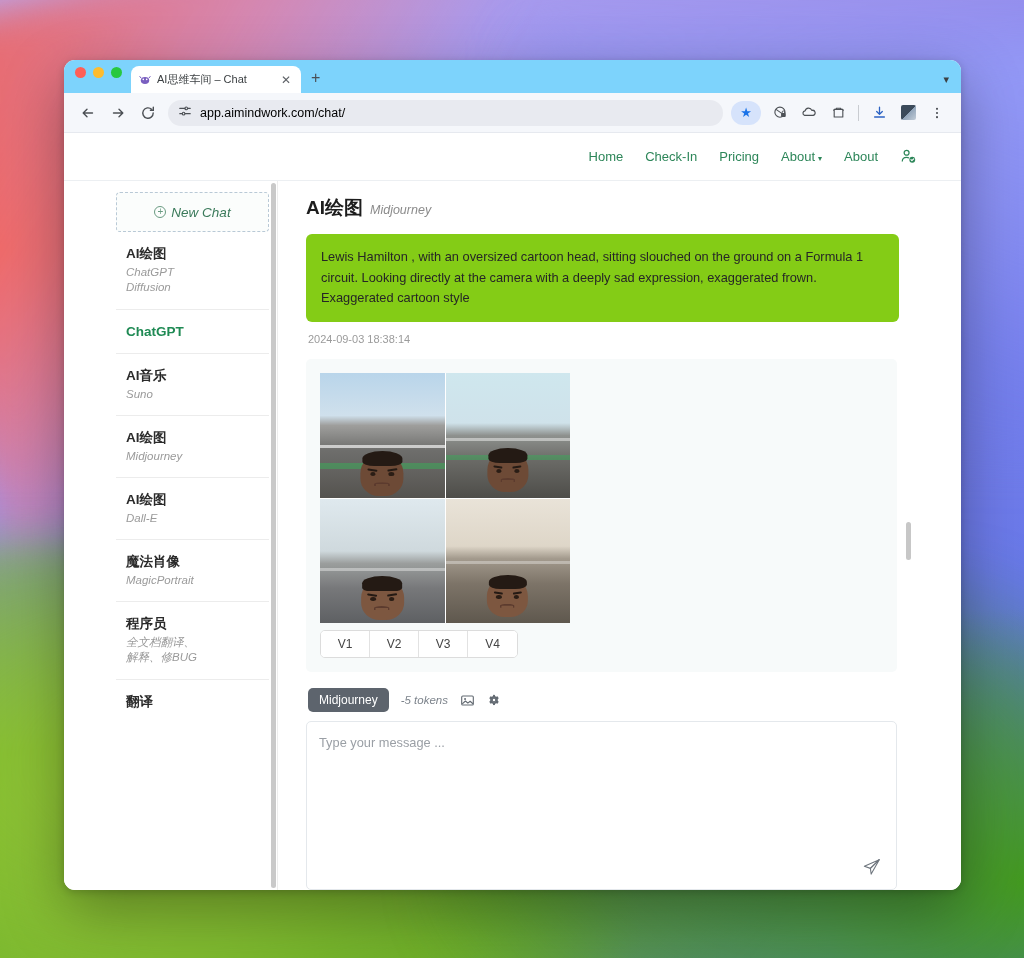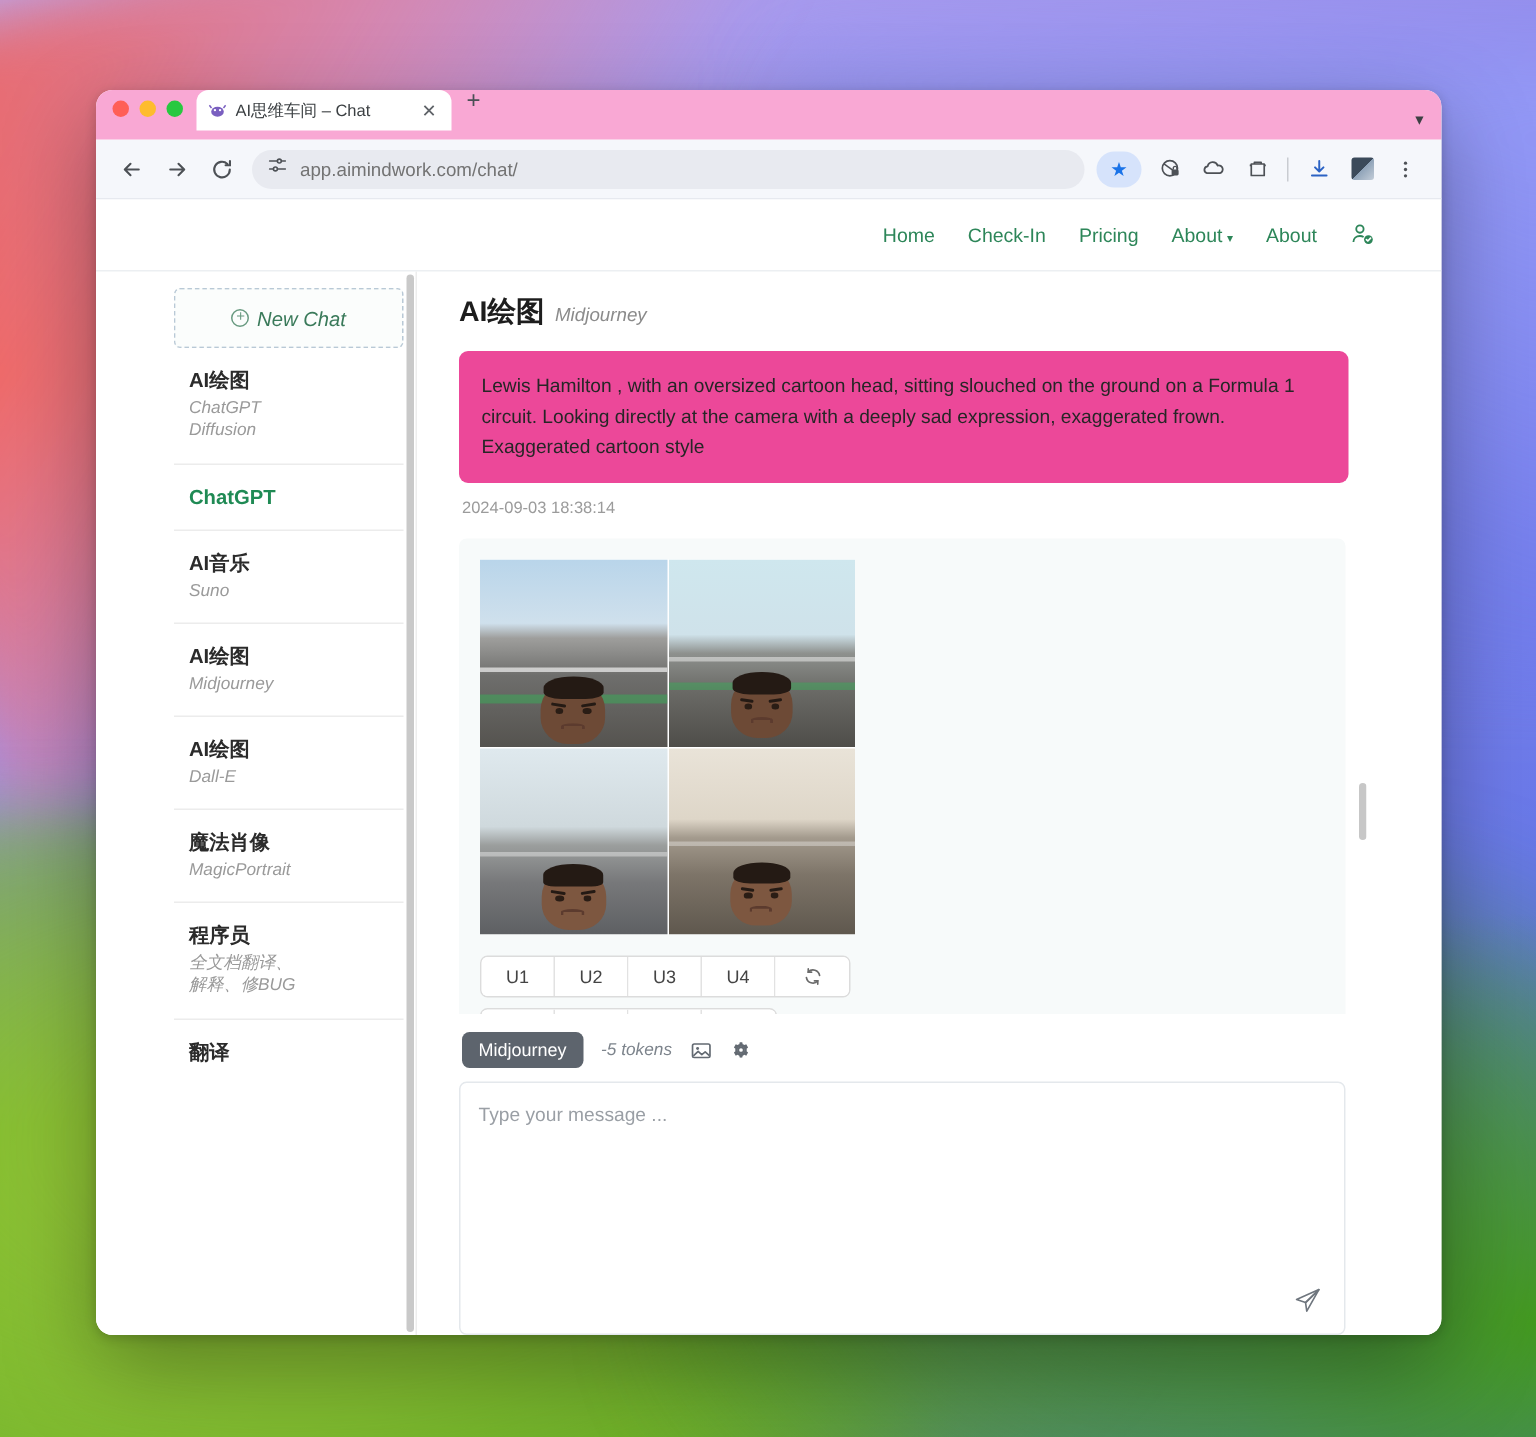--- a/index.html
+++ b/index.html
@@ -49,22 +49,23 @@
     border-radius: 11px;
     background: #ffffff;
     box-shadow: 0 22px 60px rgba(0,0,0,0.34), 0 2px 8px rgba(0,0,0,0.18);
     overflow: hidden;
     display: flex;
     flex-direction: column;
   }
   
   .tabstrip {
     height: 33px;
-    background: #f9a8d4;
-    display: flex;
+    background: #7dd3fc;
+    display: flex;
+    align-items: flex-end;
     padding-left: 11px;
     position: relative;
     flex: none;
   }
   .traffic { display: flex; align-items: center; gap: 7px; height: 33px; padding-bottom: 9px; }
   .dot { width: 11px; height: 11px; border-radius: 50%; }
   .dot.red { background: #ff5f57; }
   .dot.yellow { background: #febc2e; }
   .dot.green { background: #28c840; }
   .tab {
@@ -117,21 +118,21 @@
     height: 26px;
     background: #e8eaf0;
     border-radius: 13px;
     display: flex;
     align-items: center;
     padding: 0 10px;
     gap: 8px;
     margin: 0 6px 0 4px;
     min-width: 0;
   }
-  .omnibox .url { font-size: 12.5px; color: #737373; white-space: nowrap; }
+  .omnibox .url { font-size: 12.5px; color: #000000; white-space: nowrap; }
   .tb-right { display: flex; align-items: center; gap: 1px; flex: none; }
   .star-pill {
     width: 30px; height: 24px; border-radius: 12px;
     background: #d6e3fb;
     display: flex; align-items: center; justify-content: center;
     color: #1a73e8; font-size: 13px;
     margin-right: 4px;
   }
   .tb-sep { width: 1px; height: 16px; background: #c9ccd1; margin: 0 5px; }
   .profile-sq {
@@ -249,21 +250,21 @@
     position: relative;
     flex: none;
     height: 442px;
     overflow: hidden;
   }
   .msg-scroll-thumb {
     position: absolute; right: 0px; top: 288px; width: 5px; height: 38px;
     background: #c7c7c7; border-radius: 3px;
   }
   .bubble {
-    background: #ec4899;
+    background: #84cc16;
     border-radius: 6px;
     padding: 13px 15px;
     font-size: 12.8px;
     line-height: 1.62;
     color: #262626;
     margin-right: 12px;
   }
   .timestamp {
     font-size: 11px;
     color: #9b9b9b;
@@ -646,36 +647,20 @@
                       <div class="fig-eye r"></div>
                     <div class="fig-mouth"></div>
                   </div>
                   <div class="fig-body suit-dark" style="height:32%;">
                     <div class="fig-legs suit-dark"></div>
                   </div>
                 </div>
               </div>
             </div>
 
-            <div class="uv-row">
-              <div class="uv-group">
-                <div class="uv-btn">U1</div>
-                <div class="uv-btn">U2</div>
-                <div class="uv-btn">U3</div>
-                <div class="uv-btn">U4</div>
-                <div class="uv-btn refresh">
-                  <svg width="14" height="14" viewBox="0 0 16 16" fill="none" stroke="#6a6a6a" stroke-width="1.3" stroke-linecap="round">
-                      <path d="M13 7.2a5 5 0 0 0-8.6-2.6"></path>
-                      <path d="M3 8.8a5 5 0 0 0 8.6 2.6"></path>
-                      <path d="M4.4 2.2v2.5h2.5"></path>
-                      <path d="M11.6 13.8v-2.5H9.1"></path>
-                    </svg>
-                </div>
-              </div>
-            </div>
             <div class="uv-row second">
               <div class="uv-group">
                 <div class="uv-btn">V1</div>
                 <div class="uv-btn">V2</div>
                 <div class="uv-btn">V3</div>
                 <div class="uv-btn">V4</div>
               </div>
             </div>
           </div>
           <div class="msg-scroll-thumb"></div>

